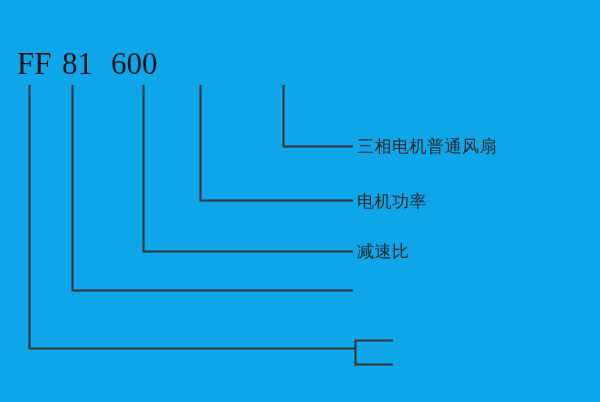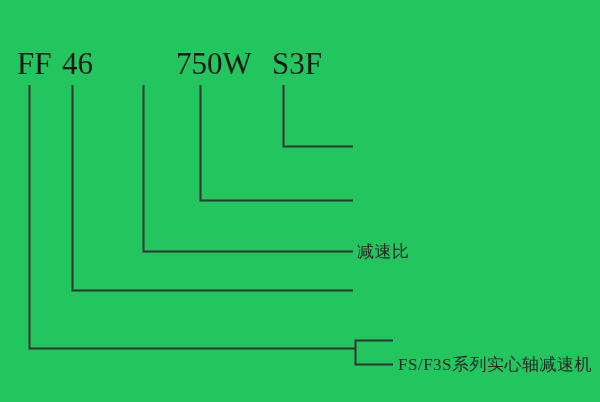--- a/index.html
+++ b/index.html
@@ -5,21 +5,21 @@
   html, body {
     margin: 0;
     padding: 0;
     background: #ffffff;
     font-family: "Liberation Serif", "DejaVu Serif", serif;
   }
   .stage {
     position: relative;
     width: 600px;
     height: 402px;
-    background: #22c55e;
+    background: #0ea5e9;
     overflow: hidden;
   }
   .lines-svg {
     position: absolute;
     left: 0;
     top: 0;
     width: 600px;
     height: 402px;
   }
   .lines-svg path {
@@ -53,20 +53,20 @@
   <svg class="lines-svg" viewBox="0 0 600 402" aria-hidden="true">
     <path d="M283.5 85 V146.5 H353"></path>
     <path d="M200.5 85 V200.5 H353"></path>
     <path d="M143.5 85 V251.5 H353"></path>
     <path d="M72.5 85 V290.5 H353"></path>
     <path d="M29.5 85 V348.5 H356"></path>
     <path d="M393 340.5 H355.5 V364.5 H393"></path>
   </svg>
 
   <span class="code-seg" style="left:17px">FF</span>
-  <span class="code-seg" style="left:62px">46</span>
-  <span class="code-seg" style="left:176px">750W</span>
-  <span class="code-seg" style="left:272px">S3F</span>
+  <span class="code-seg" style="left:62px">81</span>
+  <span class="code-seg" style="left:111px">600</span>
 
+  <span class="lbl" style="left:357px; top:138px">三相电机普通风扇</span>
+  <span class="lbl" style="left:357px; top:193px">电机功率</span>
   <span class="lbl" style="left:357px; top:243px">减速比</span>
-  <span class="lbl" style="left:398px; top:356px">FS/F3S系列实心轴减速机</span>
 
 </div>
 
 </body></html>

